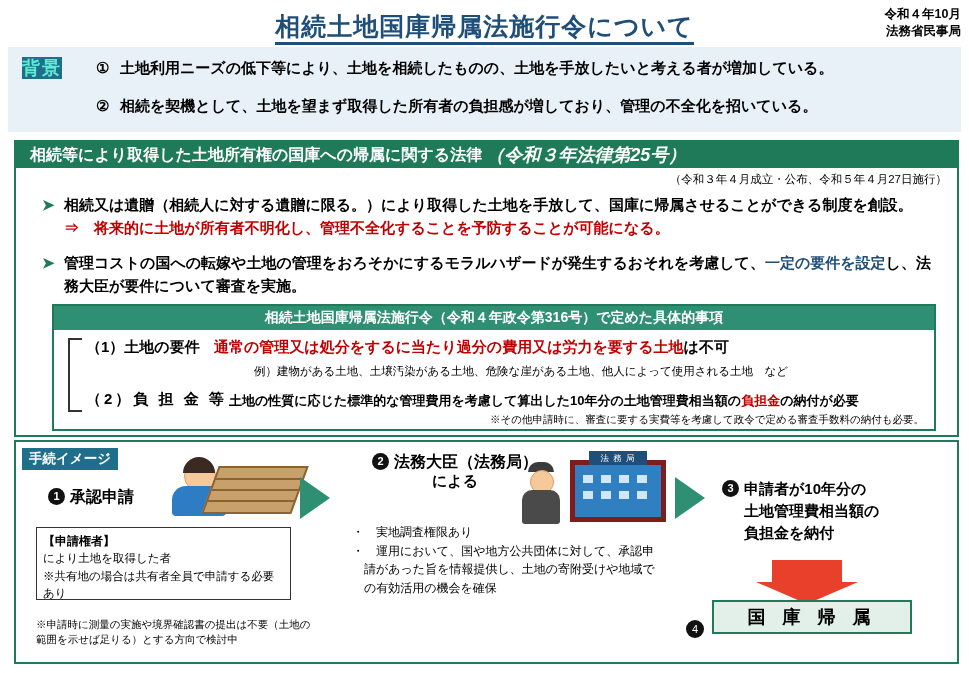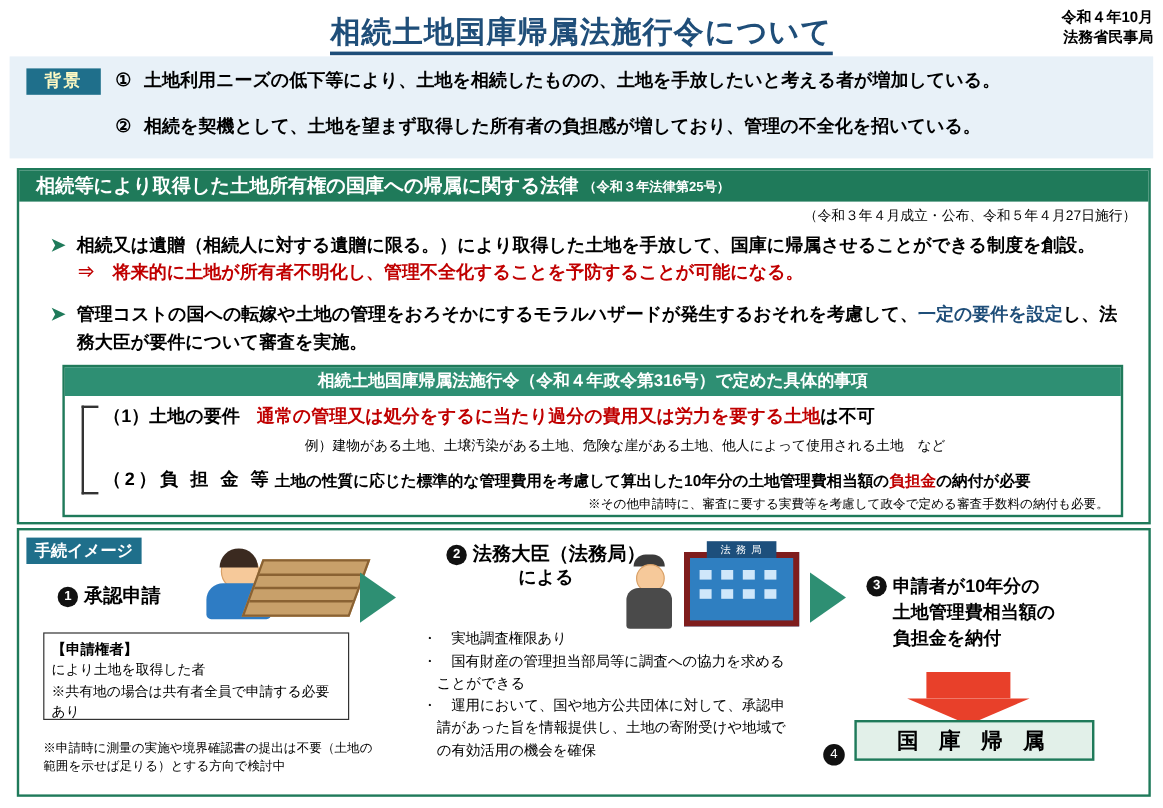--- a/index.html
+++ b/index.html
@@ -28,22 +28,22 @@
   .title span{
     border-bottom:3px solid #1f4e79;padding-bottom:2px;margin-top:24px;
   }
 
   
   .bg-section{
     position:absolute;left:8px;top:47px;width:953px;height:85px;
     background:#e8f1f8;
   }
   .bg-label{
-    position:absolute;left:22px;top:57px;width:62px;height:22px;
-    background:#1f6f8b;color:#fef9c3;font-size:14px;font-weight:bold;
+    position:absolute;left:22px;top:57px;width:40px;height:22px;
+    background:#1f6f8b;color:#5eead4;font-size:18px;font-weight:bold;
     display:flex;align-items:center;justify-content:center;
     letter-spacing:2px;
   }
   .bg-item{
     position:absolute;left:96px;font-size:15px;color:#000;line-height:1.4;
     font-weight:bold;
   }
   .bg-item .num{display:inline-block;width:24px;}
   .bg-1{top:57px;}
   .bg-2{top:95px;}
@@ -52,21 +52,21 @@
   .law-box{
     position:absolute;left:14px;top:140px;width:941px;height:293px;
     border:2px solid #1f7a5a;background:#ffffff;
   }
   .law-head{
     position:absolute;left:0;top:0;width:100%;height:26px;
     background:#1f7a5a;color:#fff;
     display:flex;align-items:center;
     font-size:16px;font-weight:bold;padding-left:14px;box-sizing:border-box;
   }
-  .law-head .sub{font-size:11px;font-weight:bold;margin-left:4px;}
+  .law-head .sub{font-size:18px;font-weight:bold;margin-left:4px;font-style:italic;}
   .law-date{
     position:absolute;right:10px;top:30px;font-size:11.5px;color:#000;
   }
   .bullet{
     position:absolute;font-size:15px;line-height:1.5;color:#000;font-weight:bold;
   }
   .bullet .arw{
     position:absolute;left:-22px;top:0px;color:#1f7a5a;font-size:15px;
   }
   .b1{left:48px;top:52px;width:870px;}
@@ -296,21 +296,20 @@
 
   <div class="applicant-box">
     <b>【申請権者】</b>
     <div>により土地を取得した者</div>
     <div>※共有地の場合は共有者全員で申請する必要あり</div>
   </div>
   <div class="applicant-note">※申請時に測量の実施や境界確認書の提出は不要（土地の範囲を示せば足りる）とする方向で検討中</div>
 
   <div class="detail-list">
     <div>・　実地調査権限あり</div>
-    <div>・　国有財産の管理担当部局等に調査への協力を求めることができる</div>
     <div>・　運用において、国や地方公共団体に対して、承認申請があった旨を情報提供し、土地の寄附受けや地域での有効活用の機会を確保</div>
   </div>
 
   <div class="red-arrow"></div>
   <div class="step4-circle">4</div>
   <div class="kokko-box">国 庫 帰 属</div>
 
 </div>
 
 </body></html>

